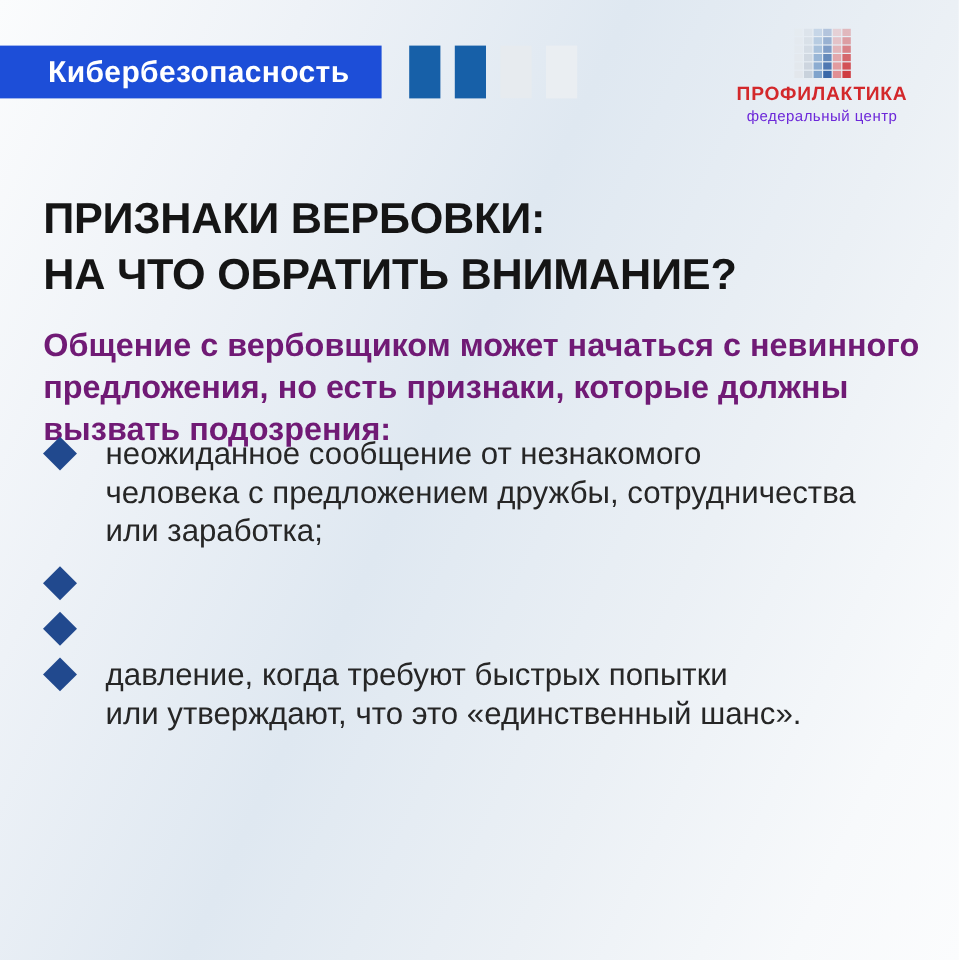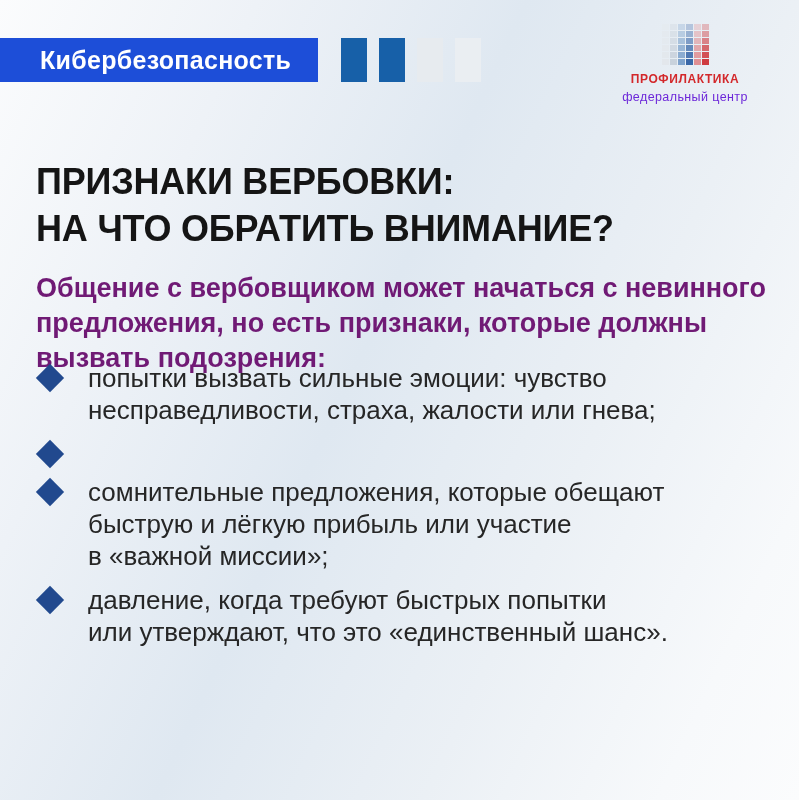--- a/index.html
+++ b/index.html
@@ -29,21 +29,21 @@
   }
   .mosaic{
     display:grid;
     grid-template-columns:repeat(6,7px);
     grid-auto-rows:6px;
     gap:1px;
     margin-bottom:3px;
   }
   .mosaic i{display:block;}
   .logo-title{
-    font-size:12px;font-weight:bold;letter-spacing:.6px;line-height:22px;
+    font-size:16px;font-weight:bold;letter-spacing:.6px;line-height:22px;
     white-space:nowrap;
   }
   .logo-subtitle{
     font-size:12.5px;letter-spacing:.4px;line-height:15px;
   }
   
   .heading{
     position:absolute;left:36px;top:134px;right:20px;
     font-size:36px;line-height:47px;font-weight:bold;
     color:#151515;letter-spacing:-.2px;
@@ -137,31 +137,29 @@
   <h1 class="heading">ПРИЗНАКИ ВЕРБОВКИ:
 НА ЧТО ОБРАТИТЬ ВНИМАНИЕ?</h1>
 
   <p class="intro" style="color: #701a75;">Общение с вербовщиком может начаться с невинного
 предложения, но есть признаки, которые должны
 вызвать подозрения:</p>
 
   <ul class="signs-list">
     <li>
       <span class="diamond" style="background: rgb(33, 73, 142);"></span>
-      <span class="li-text">попытки вызвать сильные эмоции: чувство
-несправедливости, страха, жалости или гнева;</span>
+      <span class="li-text">неожиданное сообщение от незнакомого
+человека с предложением дружбы, сотрудничества
+или заработка;</span>
     </li>
     <li>
       <span class="diamond" style="background: rgb(33, 73, 142);"></span>
     </li>
     <li>
       <span class="diamond" style="background: rgb(33, 73, 142);"></span>
-      <span class="li-text">сомнительные предложения, которые обещают
-быструю и лёгкую прибыль или участие
-в «важной миссии»;</span>
     </li>
     <li>
       <span class="diamond" style="background: rgb(33, 73, 142);"></span>
       <span class="li-text">давление, когда требуют быстрых попытки
 или утверждают, что это «единственный шанс».</span>
     </li>
   </ul>
 </main>
 
 </body></html>

